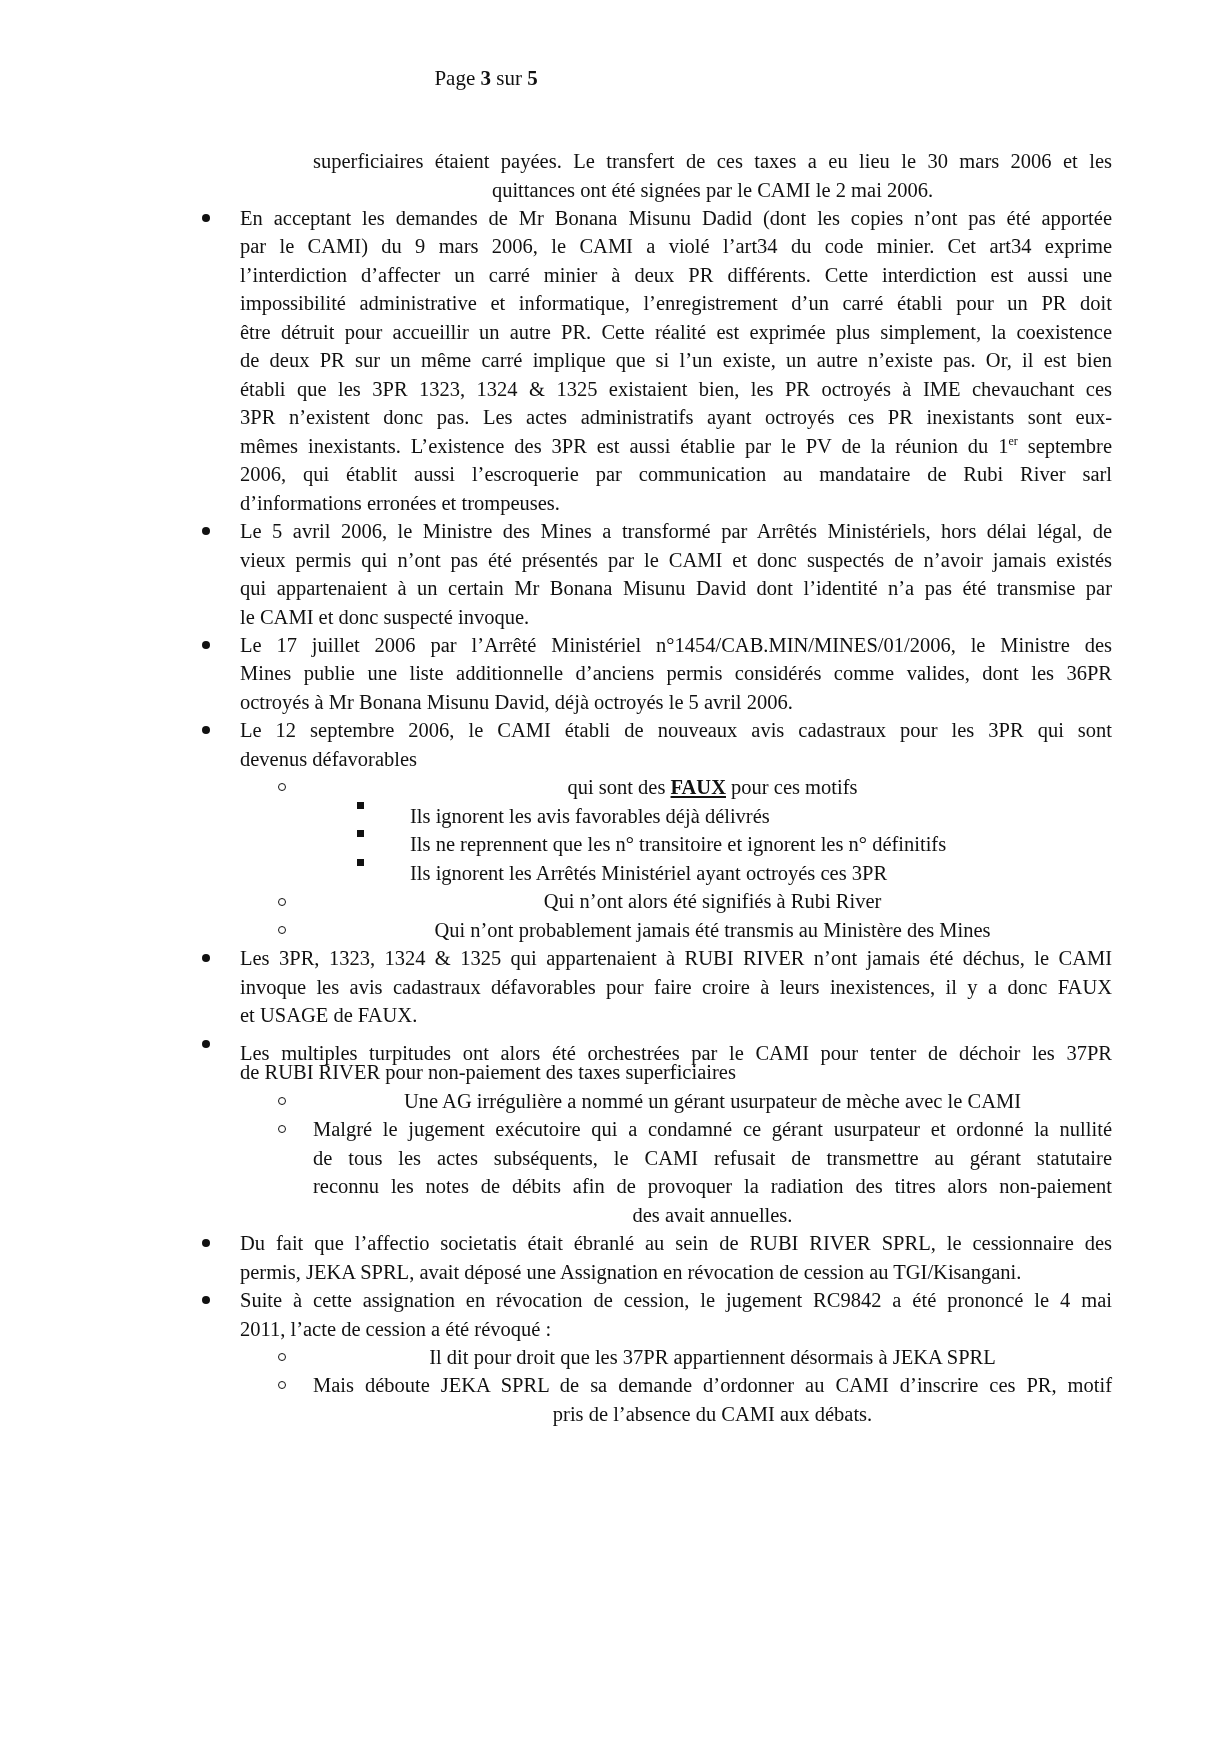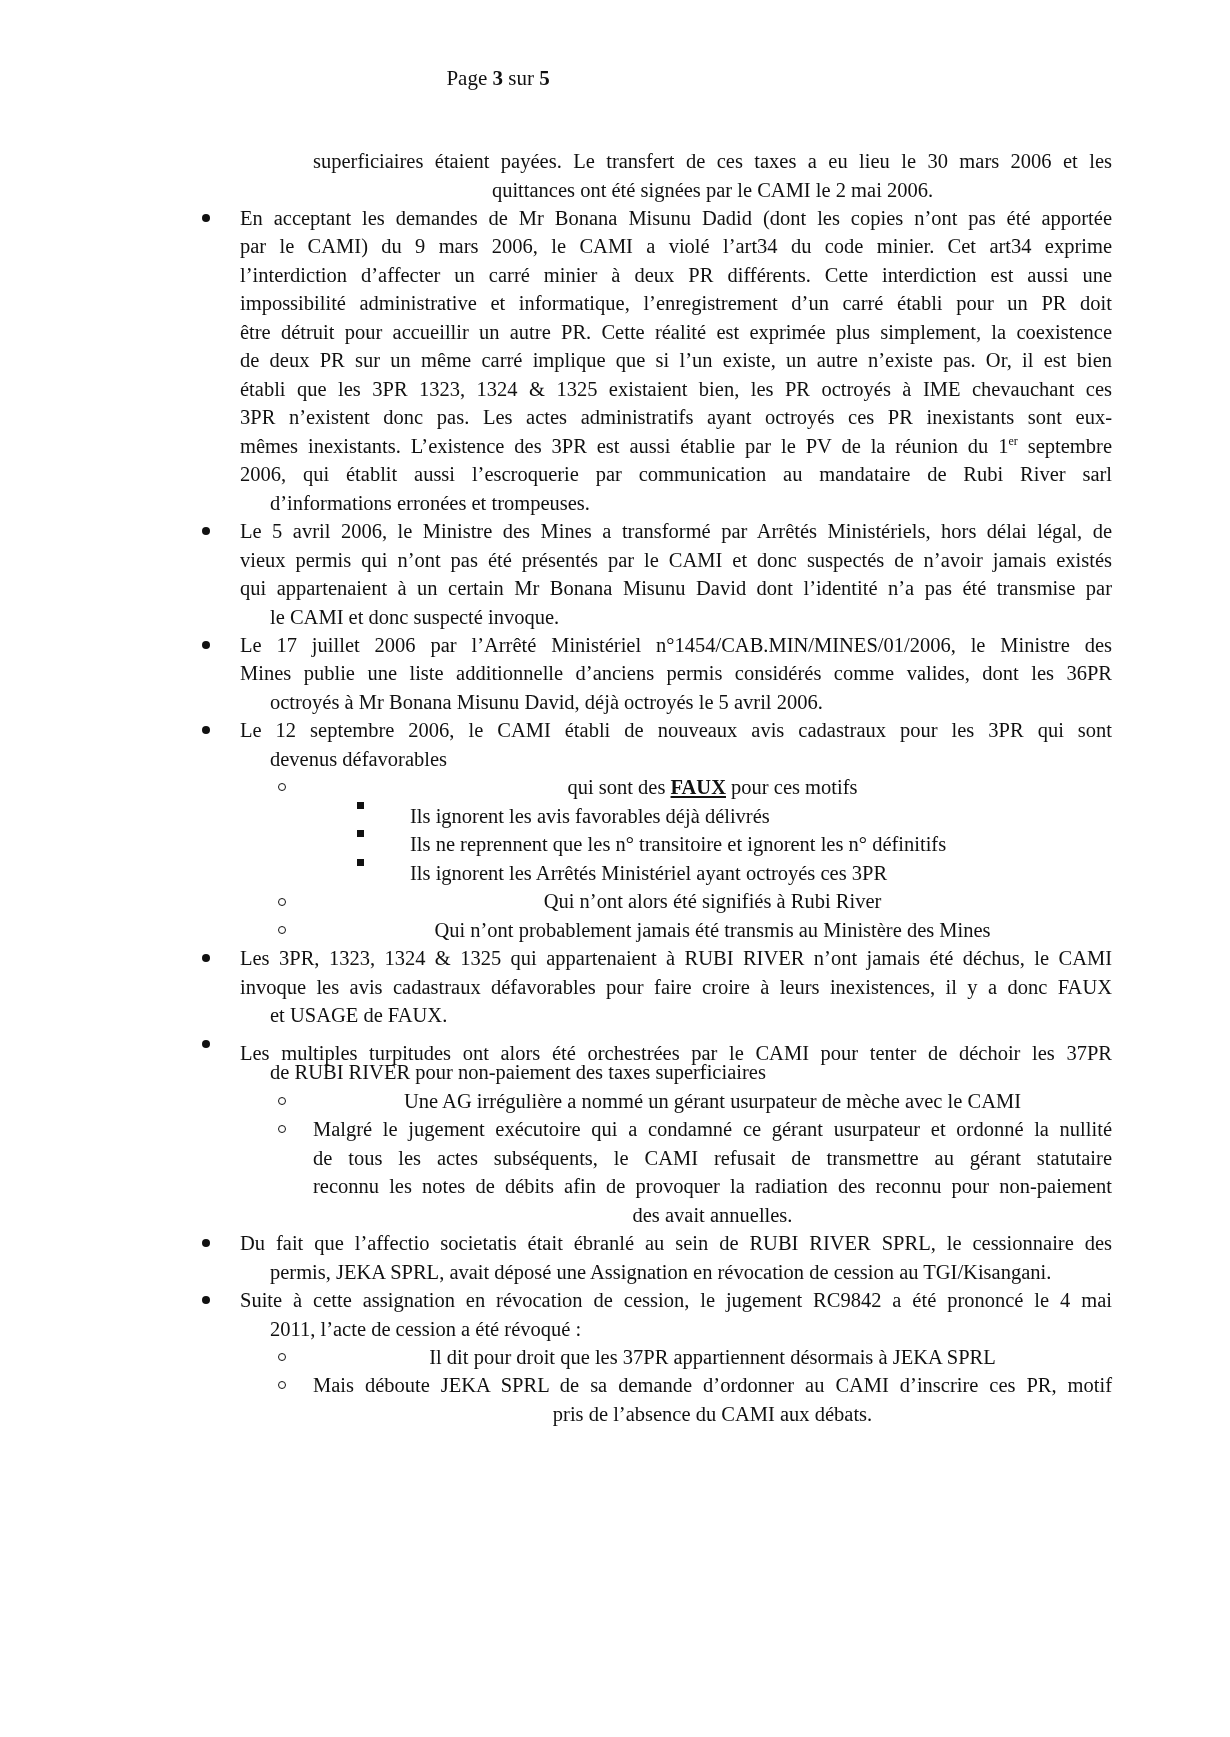--- a/index.html
+++ b/index.html
@@ -1,24 +1,24 @@
 <!DOCTYPE html>
 <html><head>
 <meta charset="utf-8">
 <style>
   html, body { margin: 0; padding: 0; background: #ffffff; }
   body { width: 1230px; height: 1737px; position: relative; overflow: hidden;
          font-family: "Liberation Serif", "DejaVu Serif", serif; color: #111; }
   .page-header { position: absolute; top: 66px; left: 0; width: 972px; text-align: center;
-                 font-size: 21px; padding-left: 12px; }
+                 font-size: 21px; }
   .page-header b { font-weight: bold; }
   .line { position: absolute; font-size: 20.5px; line-height: 30px; white-space: nowrap; text-align: center; }
   .justify { text-align: justify; text-align-last: justify; white-space: normal; }
   .l1 { left: 240px; width: 872px; }
-  .l0 { left: 240px; margin-left: 30px; }
+  .l0 { left: 240px; }
   .l2 { left: 313px; width: 799px; }
   .l3 { left: 400px; margin-left: 10px; }
   .bullet { position: absolute; width: 8px; height: 8px; border-radius: 50%; background: #111; left: 202px; }
   .circle { position: absolute; width: 8px; height: 8px; border-radius: 50%; border: 1.3px solid #111; left: 278px; box-sizing: border-box; }
   .square { position: absolute; width: 7px; height: 7px; background: #111; left: 357px; }
   .u { text-decoration: underline; font-weight: bold; }
   sup { font-size: 12px; vertical-align: 8px; line-height: 0; }
 </style>
 </head>
 <body>
@@ -85,21 +85,21 @@
 
   <span class="bullet" style="top:1040px"></span>
   <div class="line l1 justify" style="top:1038px">Les multiples turpitudes ont alors été orchestrées par le CAMI pour tenter de déchoir les 37PR</div>
   <div class="line l0" style="top:1057px">de RUBI RIVER pour non-paiement des taxes superficiaires</div>
 
   <span class="circle" style="top:1097px"></span>
   <div class="line l2" style="top:1086px">Une AG irrégulière a nommé un gérant usurpateur de mèche avec le CAMI</div>
   <span class="circle" style="top:1125px"></span>
   <div class="line l2 justify" style="top:1114px">Malgré le jugement exécutoire qui a condamné ce gérant usurpateur et ordonné la nullité</div>
   <div class="line l2 justify" style="top:1143px">de tous les actes subséquents, le CAMI refusait de transmettre au gérant statutaire</div>
-  <div class="line l2 justify" style="top:1171px">reconnu les notes de débits afin de provoquer la radiation des reconnu pour non-paiement</div>
+  <div class="line l2 justify" style="top:1171px">reconnu les notes de débits afin de provoquer la radiation des titres alors non-paiement</div>
   <div class="line l2" style="top:1200px">des avait annuelles.</div>
 
   <span class="bullet" style="top:1239px"></span>
   <div class="line l1 justify" style="top:1228px">Du fait que l’affectio societatis était ébranlé au sein de RUBI RIVER SPRL, le cessionnaire des</div>
   <div class="line l0" style="top:1257px">permis, JEKA SPRL, avait déposé une Assignation en révocation de cession au TGI/Kisangani.</div>
 
   <span class="bullet" style="top:1296px"></span>
   <div class="line l1 justify" style="top:1285px">Suite à cette assignation en révocation de cession, le jugement RC9842 a été prononcé le 4 mai</div>
   <div class="line l0" style="top:1314px">2011, l’acte de cession a été révoqué :</div>
 

